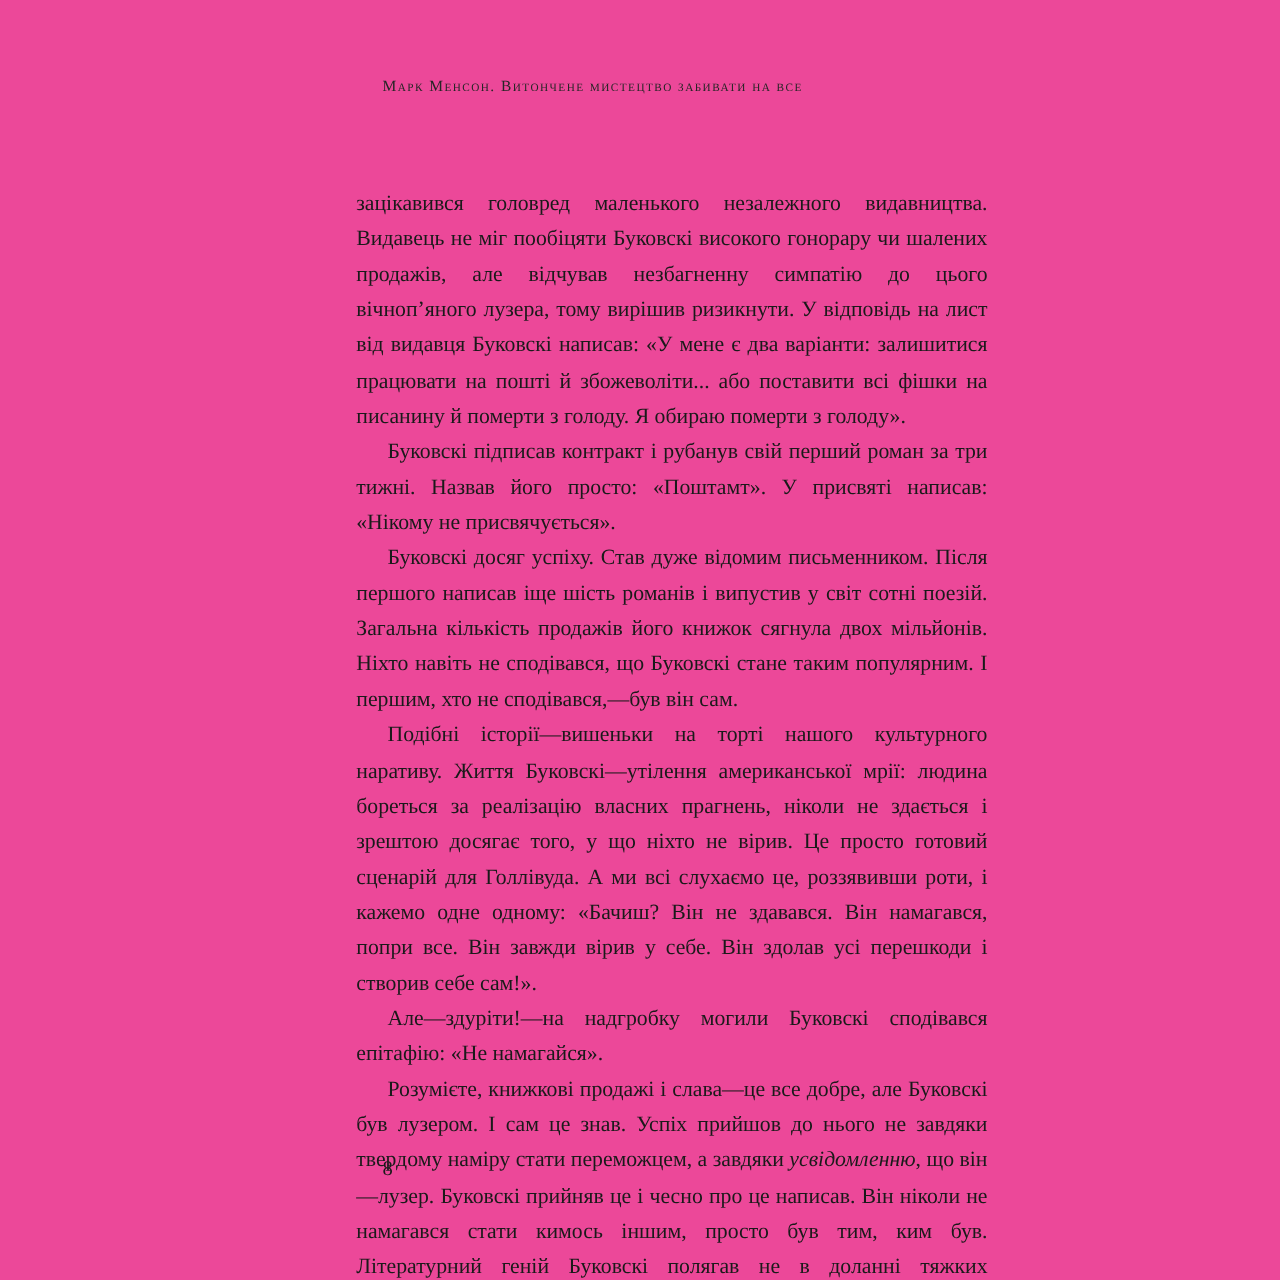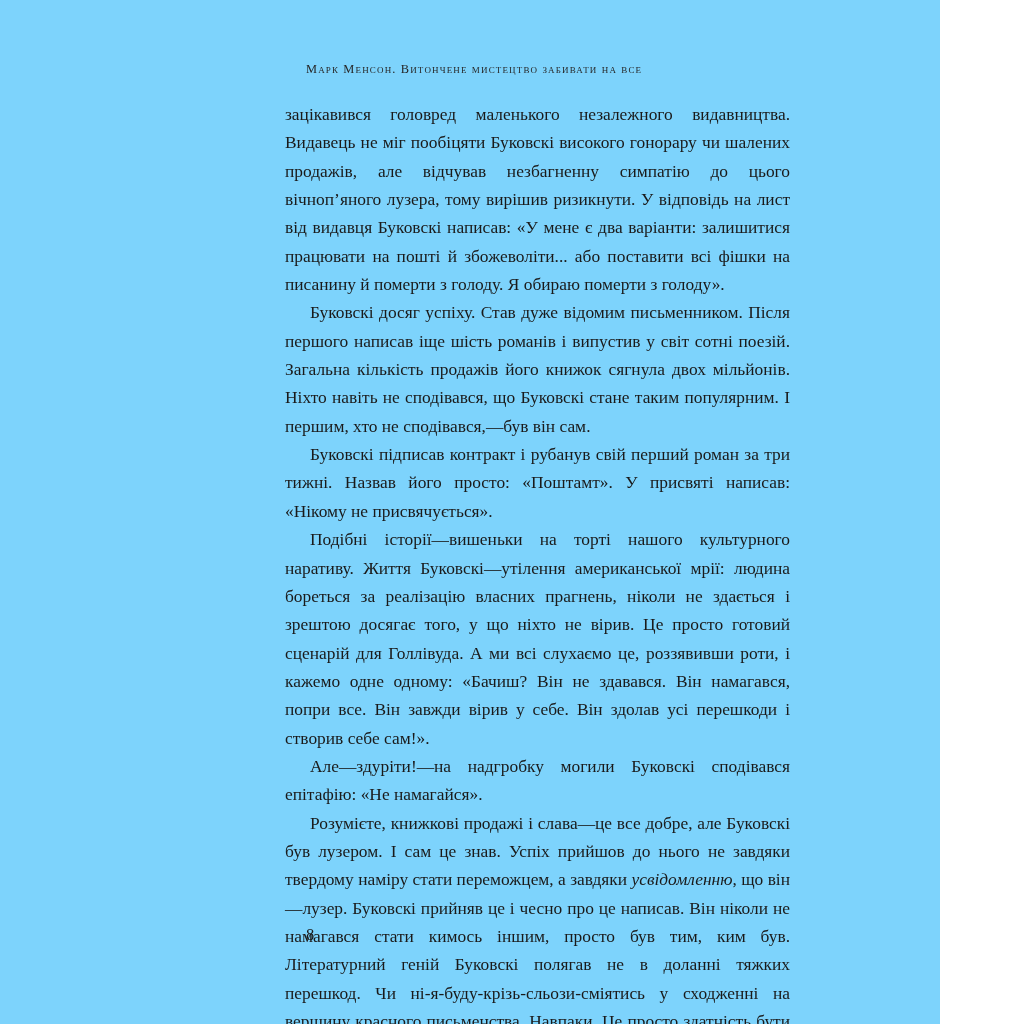--- a/index.html
+++ b/index.html
@@ -2,23 +2,23 @@
 <html><head>
 <meta charset="utf-8">
 <style>
   html, body {
     margin: 0;
     padding: 0;
     background: #ffffff;
   }
   .page {
     position: relative;
-    width: 940px;
+    width: 1024px;
     height: 1024px;
-    background: #7dd3fc;
+    background: #ec4899;
     overflow: hidden;
     font-family: "Liberation Serif", "DejaVu Serif", serif;
     color: #1a1a1a;
   }
   .running-header {
     position: absolute;
     left: 306px;
     top: 62px;
     width: 480px;
     font-family: "Liberation Serif", "DejaVu Serif", serif;
@@ -39,42 +39,43 @@
     text-justify: inter-word;
     hyphens: manual;
     color: #1a1a1a;
   }
   .para {
     margin: 0;
     text-indent: 25px;
   }
   .para.first {
     text-indent: 0;
+    margin-top: 48px;
   }
   .para i {
   }
   .folio {
     position: absolute;
     left: 306px;
     top: 925px;
     font-size: 16.5px;
     color: #1a1a1a;
   }
 </style>
 </head>
 <body>
 
 <div class="page">
 
   <div class="running-header">Марк Менсон. Витончене мистецтво забивати на все</div>
 
   <div class="text-column">
       <p class="para first"><span>зацікавився головред маленького незалежного видавництва. Видавець не міг пообіцяти Буковскі високого гонорару чи шалених продажів, але відчував незбагненну симпатію до цього вічноп’яного лузера, тому вирішив ризикнути. У відповідь на лист від видавця Буковскі написав: «У мене є два варіанти: залишитися працювати на пошті й збожеволіти... або поставити всі фішки на писанину й померти з голоду. Я обираю померти з голоду».</span></p>
+      <p class="para"><span>Буковскі підписав контракт і рубанув свій перший роман за три тижні. Назвав його просто: «Поштамт». У присвяті написав: «Нікому не присвячується».</span></p>
       <p class="para"><span>Буковскі досяг успіху. Став дуже відомим письменником. Після першого написав іще шість романів і випустив у світ сотні поезій. Загальна кількість продажів його книжок сягнула двох мільйонів. Ніхто навіть не сподівався, що Буковскі стане таким популярним. І першим, хто не сподівався,—був він сам.</span></p>
-      <p class="para"><span>Буковскі підписав контракт і рубанув свій перший роман за три тижні. Назвав його просто: «Поштамт». У присвяті написав: «Нікому не присвячується».</span></p>
       <p class="para"><span>Подібні історії—вишеньки на торті нашого культурного наративу. Життя Буковскі—утілення американської мрії: людина бореться за реалізацію власних прагнень, ніколи не здається і зрештою досягає того, у що ніхто не вірив. Це просто готовий сценарій для Голлівуда. А ми всі слухаємо це, роззявивши роти, і кажемо одне одному: «Бачиш? Він не здавався. Він намагався, попри все. Він завжди вірив у себе. Він здолав усі перешкоди і створив себе сам!».</span></p>
       <p class="para"><span>Але—здуріти!—на надгробку могили Буковскі сподівався епітафію: «Не намагайся».</span></p>
       <p class="para"><span>Розумієте, книжкові продажі і слава—це все добре, але Буковскі був лузером. І сам це знав. Успіх прийшов до нього не завдяки твердому наміру стати переможцем, а завдяки </span><i>усвідомленню</i><span>, що він—лузер. Буковскі прийняв це і чесно про це написав. Він ніколи не намагався стати кимось іншим, просто був тим, ким був. Літературний геній Буковскі полягав не в доланні тяжких перешкод. Чи ні-я-буду-крізь-сльози-сміятись у сходженні на вершину красного письменства. Навпаки. Це просто здатність бути цілковито й рішуче відвертим із самим собою—зокрема з найгіршими своїми рисами—і не вагаючись визнавати свої поразки.</span></p>
     </div>
 
   <div class="folio">8</div>
 
 </div>
 
 </body></html>

